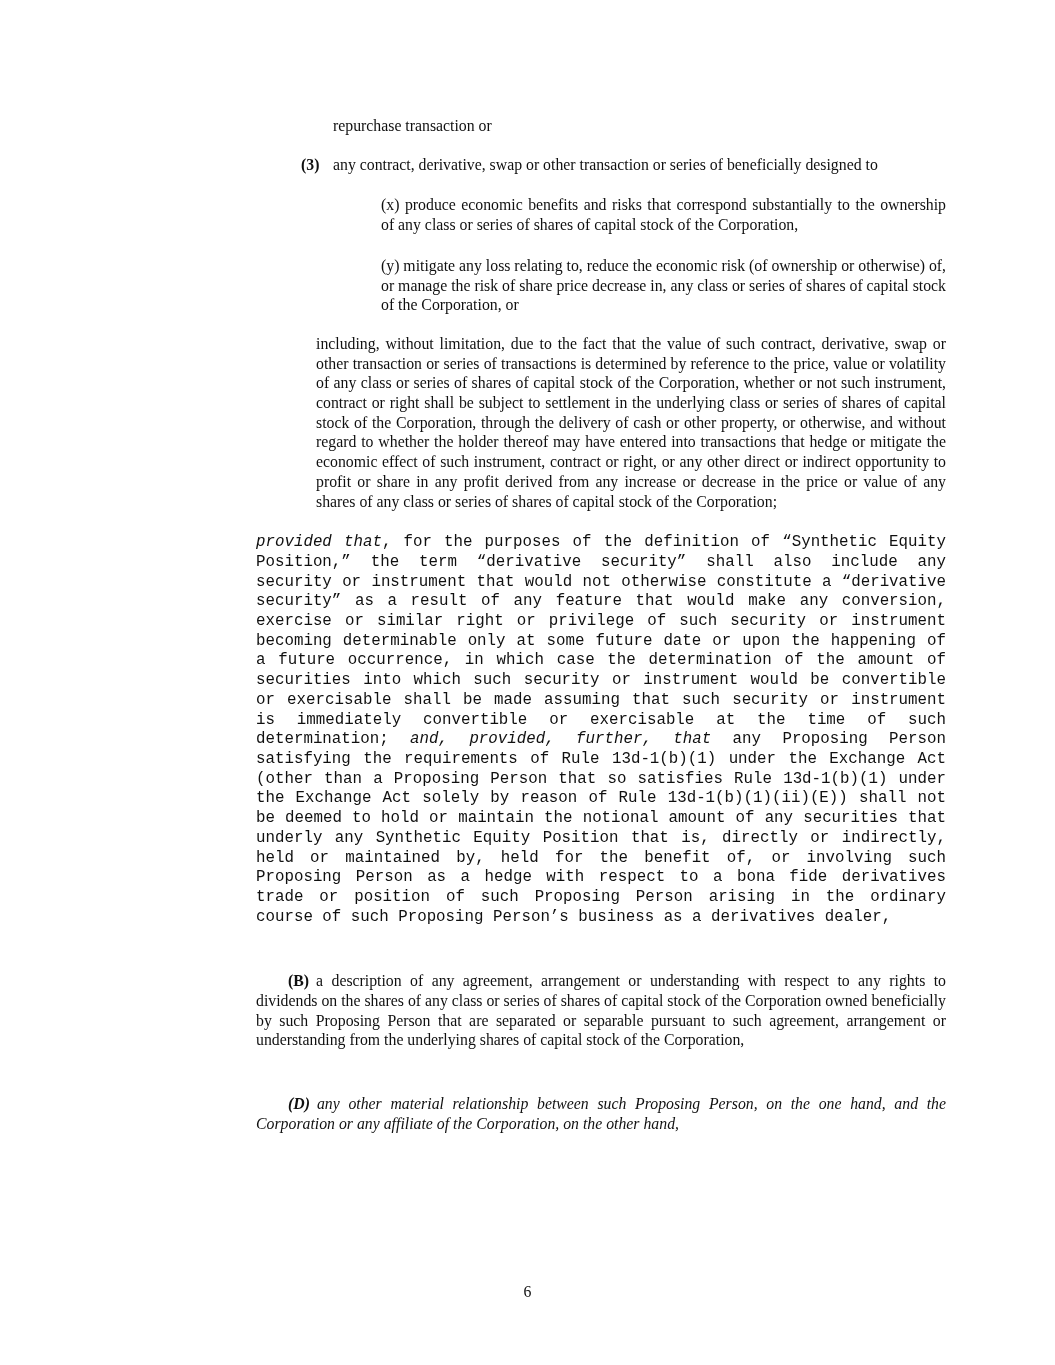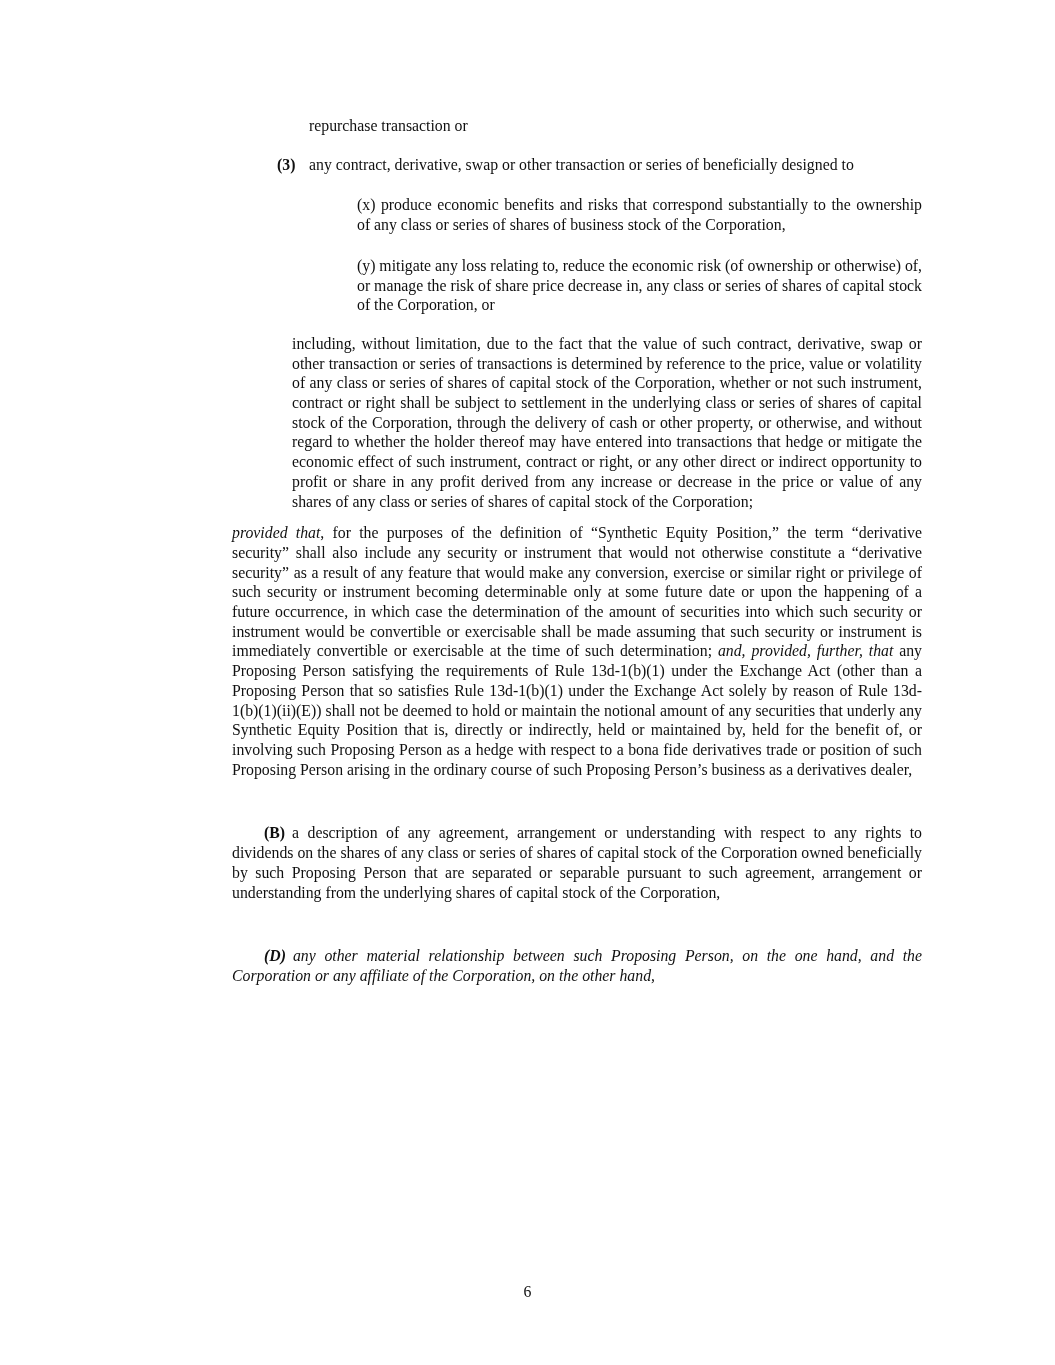--- a/index.html
+++ b/index.html
@@ -13,21 +13,21 @@
     height: 1365px;
     background: #ffffff;
     font-family: "Liberation Serif", "DejaVu Serif", serif;
     font-size: 15.8px;
     line-height: 19.7px;
     color: #101010;
     overflow: hidden;
   }
   .content {
     position: absolute;
-    left: 232px;
+    left: 256px;
     top: 116px;
     width: 690px;
   }
   .p {
     margin: 0;
     text-align: justify;
   }
   
   .indent-sub   { padding-left: 77px; }   
   .hang         { padding-left: 77px; }   
@@ -36,21 +36,21 @@
   .indent-close { padding-left: 60px; }   
   .lettered     { text-indent: 32px; }    
   .marker       { font-weight: bold; margin-right: 7px; }
   .italic       { font-style: italic; }
 
   #p2    { margin-top: 19px; }
   #px    { margin-top: 21px; }
   #py    { margin-top: 21px; }
   #pz    { margin-top: 21px; }
   #pincl { margin-top: 19px; }
-  #pprov { margin-top: 12px; }
+  #pprov { margin-top: 22px; font-family: Liberation Mono, monospace; }
   #pb    { margin-top: 44px; }
   #pc    { margin-top: 20px; }
   #pd    { margin-top: 44px; font-style: italic; }
   #pe    { margin-top: 44px; }
 
   .footer {
     position: absolute;
     top: 1282px;
     left: 0;
     width: 1055px;
@@ -60,21 +60,21 @@
 </head>
 <body>
 
 <div class="page">
   <div class="content">
 
     <p class="p indent-sub" id="p1">repurchase transaction or</p>
 
     <p class="p hang" id="p2"><span class="num">(3)</span><span>any contract, derivative, swap or other transaction or series of beneficially designed to</span></p>
 
-    <p class="p indent-xyz" id="px">(x) produce economic benefits and risks that correspond substantially to the ownership of any class or series of shares of business stock of the Corporation,</p>
+    <p class="p indent-xyz" id="px">(x) produce economic benefits and risks that correspond substantially to the ownership of any class or series of shares of capital stock of the Corporation,</p>
 
     <p class="p indent-xyz" id="py">(y) mitigate any loss relating to, reduce the economic risk (of ownership or otherwise) of, or manage the risk of share price decrease in, any class or series of shares of capital stock of the Corporation, or</p>
 
 
     <p class="p indent-close" id="pincl">including, without limitation, due to the fact that the value of such contract, derivative, swap or other transaction or series of transactions is determined by reference to the price, value or volatility of any class or series of shares of capital stock of the Corporation, whether or not such instrument, contract or right shall be subject to settlement in the underlying class or series of shares of capital stock of the Corporation, through the delivery of cash or other property, or otherwise, and without regard to whether the holder thereof may have entered into transactions that hedge or mitigate the economic effect of such instrument, contract or right, or any other direct or indirect opportunity to profit or share in any profit derived from any increase or decrease in the price or value of any shares of any class or series of shares of capital stock of the Corporation;</p>
 
     <p class="p" id="pprov"><span class="italic">provided that</span><span>, for the purposes of the definition of “Synthetic Equity Position,” the term “derivative security” shall also include any security or instrument that would not otherwise constitute a “derivative security” as a result of any feature that would make any conversion, exercise or similar right or privilege of such security or instrument becoming determinable only at some future date or upon the happening of a future occurrence, in which case the determination of the amount of securities into which such security or instrument would be convertible or exercisable shall be made assuming that such security or instrument is immediately convertible or exercisable at the time of such determination; </span><span class="italic">and, provided, further, that</span><span> any Proposing Person satisfying the requirements of Rule 13d-1(b)(1) under the Exchange Act (other than a Proposing Person that so satisfies Rule 13d-1(b)(1) under the Exchange Act solely by reason of Rule 13d-1(b)(1)(ii)(E)) shall not be deemed to hold or maintain the notional amount of any securities that underly any Synthetic Equity Position that is, directly or indirectly, held or maintained by, held for the benefit of, or involving such Proposing Person as a hedge with respect to a bona fide derivatives trade or position of such Proposing Person arising in the ordinary course of such Proposing Person’s business as a derivatives dealer,</span></p>
 
     <p class="p lettered" id="pb"><span class="marker">(B)</span><span>a description of any agreement, arrangement or understanding with respect to any rights to dividends on the shares of any class or series of shares of capital stock of the Corporation owned beneficially by such Proposing Person that are separated or separable pursuant to such agreement, arrangement or understanding from the underlying shares of capital stock of the Corporation,</span></p>
 

